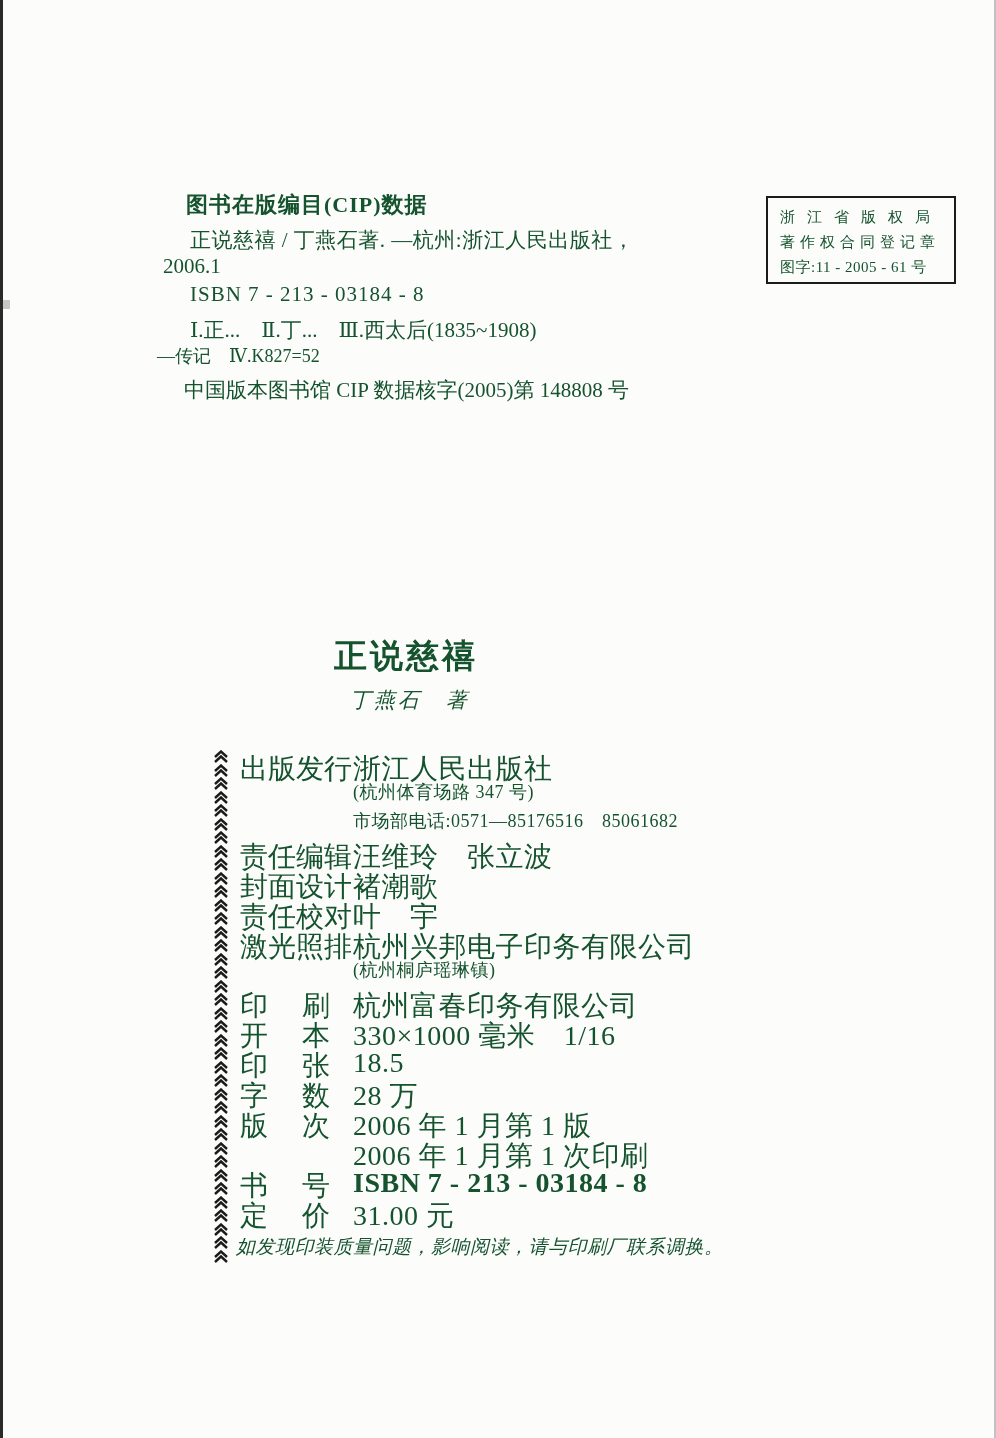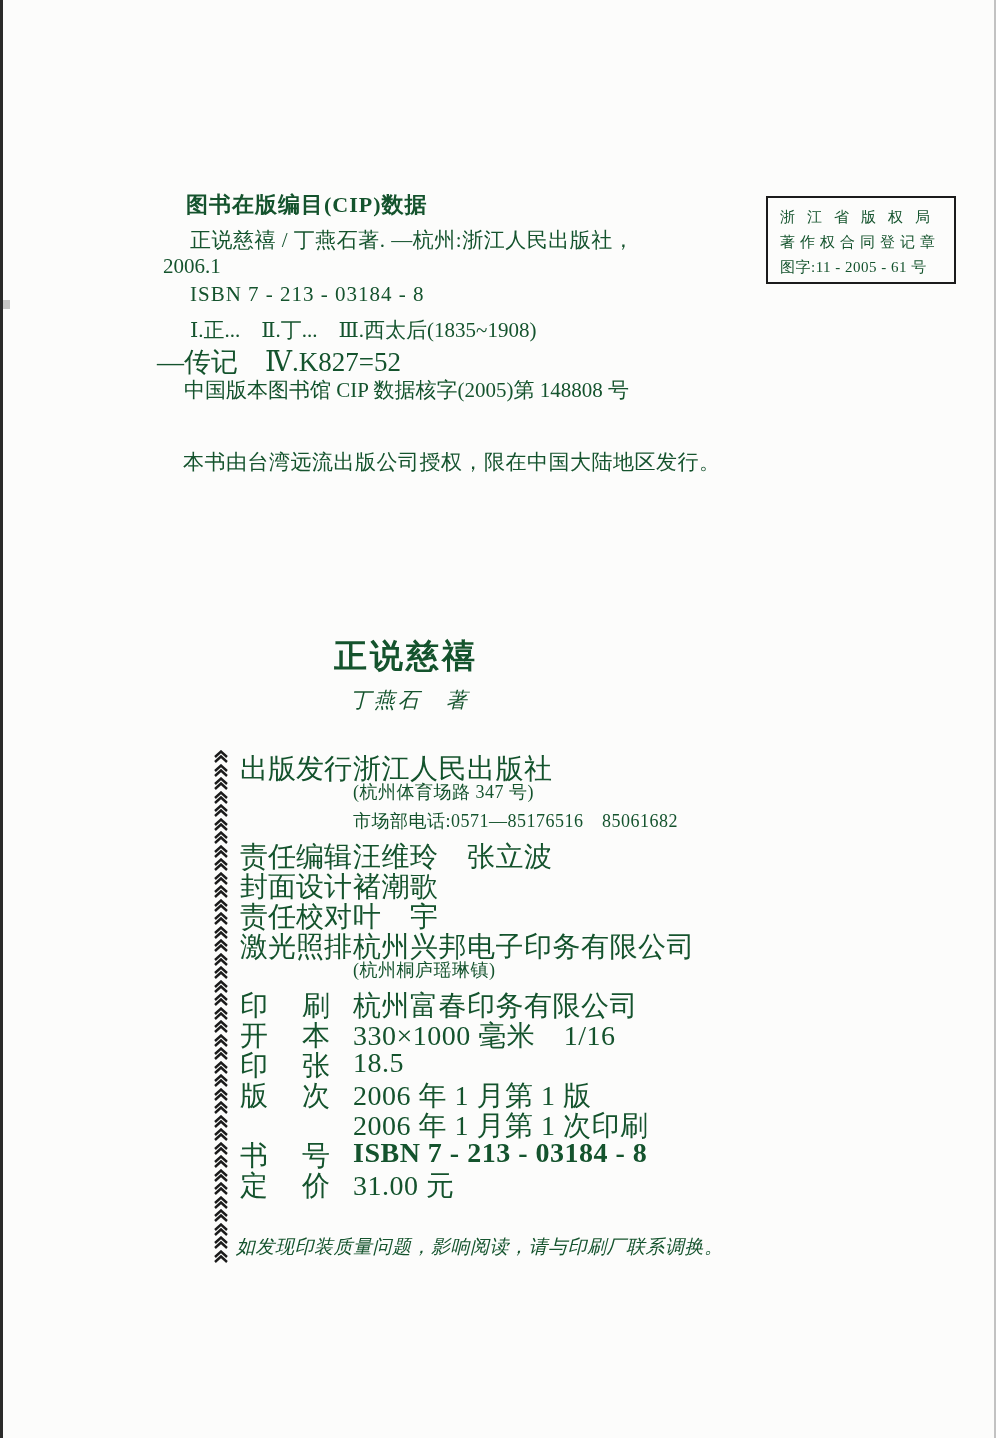--- a/index.html
+++ b/index.html
@@ -15,21 +15,21 @@
   .edge-left{position:absolute;left:0;top:0;width:3px;height:100%;background:#2a2a2a;}
   .edge-right{position:absolute;right:0;top:0;width:2px;height:100%;background:#c2c2c2;}
   .speck{position:absolute;left:3px;top:300px;width:7px;height:9px;background:#9a9a9a;opacity:.55;}
 
   
   .cip-heading{position:absolute;left:186px;top:190px;font-size:22px;font-weight:bold;letter-spacing:1px;}
   .cip-l1{position:absolute;left:190px;top:226px;font-size:21px;letter-spacing:.5px;}
   .cip-l2{position:absolute;left:163px;top:254px;font-size:21px;}
   .cip-isbn{position:absolute;left:190px;top:282px;font-size:21px;letter-spacing:1px;}
   .cip-class1{position:absolute;left:190px;top:316px;font-size:21px;}
-  .cip-class2{position:absolute;left:157px;top:344px;font-size:27px;}
+  .cip-class2{position:absolute;left:157px;top:344px;font-size:18px;}
   .cip-registry{position:absolute;left:184px;top:376px;font-size:21px;}
 
   
   .stamp{
     position:absolute;left:766px;top:196px;width:190px;height:88px;
     border:2px solid #1b1b1b;box-sizing:border-box;
     display:flex;flex-direction:column;justify-content:center;
     padding:8px 8px 4px 12px;
   }
   .stamp div{font-size:15px;line-height:25px;white-space:nowrap;}
@@ -71,21 +71,20 @@
   <div class="cip-class1">Ⅰ.正...　Ⅱ.丁...　Ⅲ.西太后(1835~1908)</div>
   <div class="cip-class2">—传记　Ⅳ.K827=52</div>
   <div class="cip-registry">中国版本图书馆 CIP 数据核字(2005)第 148808 号</div>
 
   <div class="stamp">
     <div class="s1">浙江省版权局</div>
     <div class="s2">著作权合同登记章</div>
     <div class="s3">图字:11 - 2005 - 61 号</div>
   </div>
 
-  <div class="auth-line">本书由台湾远流出版公司授权，限在中国大陆地区发行。</div>
 
   <h1 class="book-title">正说慈禧</h1>
   <div class="book-author">丁燕石　著</div>
 
   <div class="chevrons" id="chevrons">
       <svg viewBox="0 0 16 13">
         <path d="M2 7 L8 1.5 L14 7" fill="none" stroke="#1b1b1b" stroke-width="2.4"></path>
         <path d="M2 12 L8 6.5 L14 12" fill="none" stroke="#1b1b1b" stroke-width="2.4"></path>
       </svg>
       <svg viewBox="0 0 16 13">
@@ -266,20 +265,23 @@
     <div class="row">
       <span class="lbl">印刷</span><span class="val">杭州富春印务有限公司</span>
     </div>
     <div class="row">
       <span class="lbl">开本</span><span class="val">330×1000 毫米　1/16</span>
     </div>
     <div class="row">
       <span class="lbl">印张</span><span class="val">18.5</span>
     </div>
     <div class="row">
+      <span class="lbl">字数</span><span class="val">28 万</span>
+    </div>
+    <div class="row">
       <span class="lbl">版次</span><span class="val">2006 年 1 月第 1 版</span>
     </div>
     <div class="row">
       <span class="lbl"></span><span class="val">2006 年 1 月第 1 次印刷</span>
     </div>
     <div class="row">
       <span class="lbl">书号</span><span class="val bold">ISBN 7 - 213 - 03184 - 8</span>
     </div>
     <div class="row">
       <span class="lbl">定价</span><span class="val">31.00 元</span>

